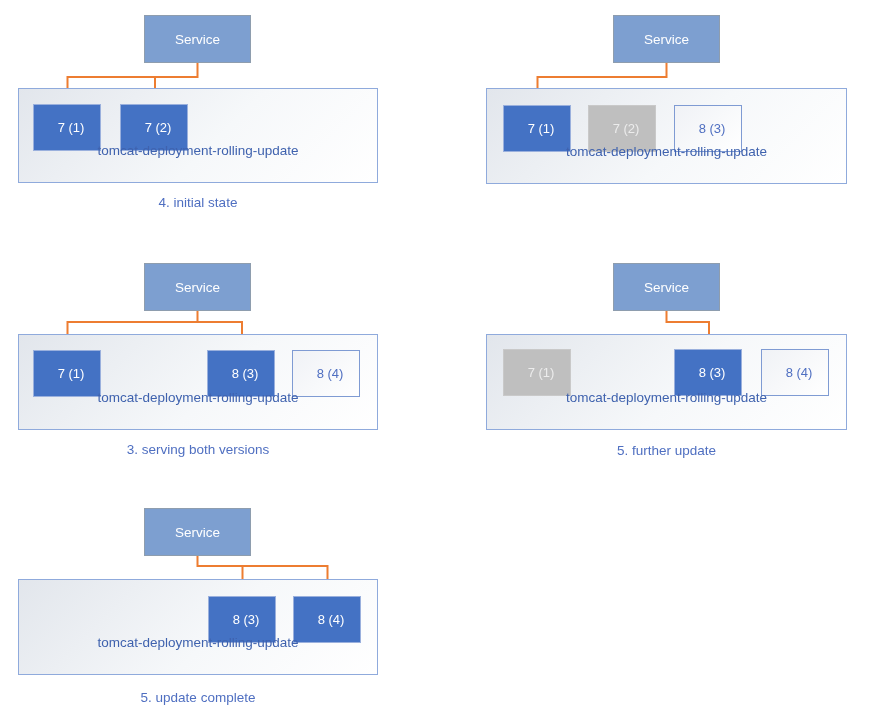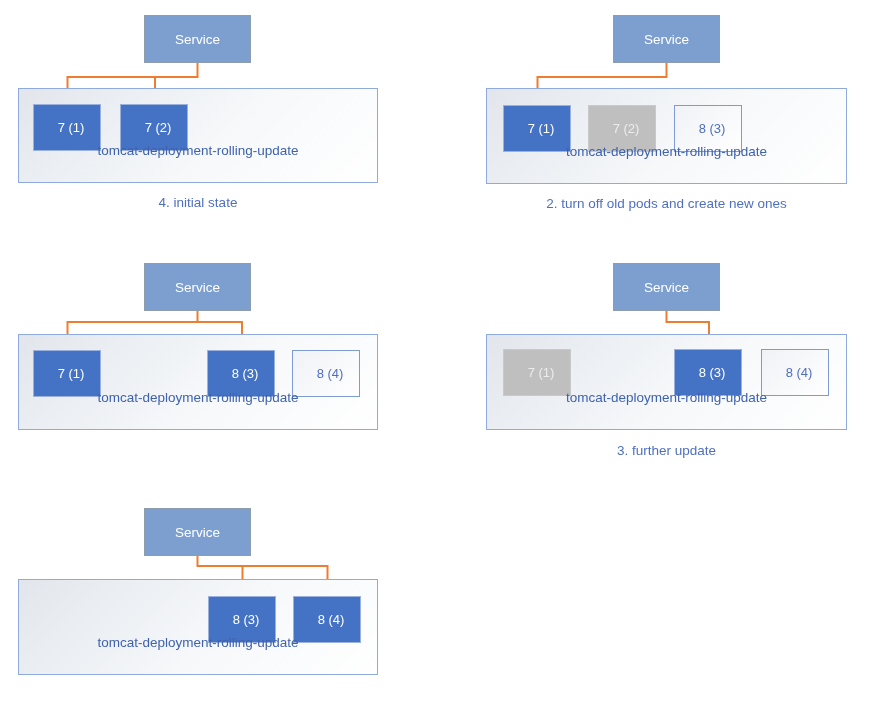--- a/index.html
+++ b/index.html
@@ -113,39 +113,40 @@
   </div>
   <div class="caption cap1">4. initial state</div>
 
   <div class="service svc2">Service</div>
   <div class="deployment dep2">
     <div class="pod pod--active">7 (1)</div>
     <div class="pod pod--terminated">7 (2)</div>
     <div class="pod pod--new">8 (3)</div>
     <div class="deployment-label">tomcat-deployment-rolling-update</div>
   </div>
-  <div class="caption cap2">2. turn off old pods and create new ones</div>
 
   <div class="service svc3">Service</div>
   <div class="deployment dep3">
     <div class="pod pod--active">7 (1)</div>
     <div class="pod pod--active">8 (3)</div>
     <div class="pod pod--new">8 (4)</div>
     <div class="deployment-label">tomcat-deployment-rolling-update</div>
   </div>
+  <div class="caption cap3">3. serving both versions</div>
 
   <div class="service svc4">Service</div>
   <div class="deployment dep4">
     <div class="pod pod--terminated">7 (1)</div>
     <div class="pod pod--active">8 (3)</div>
     <div class="pod pod--new">8 (4)</div>
     <div class="deployment-label">tomcat-deployment-rolling-update</div>
   </div>
-  <div class="caption cap4">3. further update</div>
+  <div class="caption cap4">5. further update</div>
 
   <div class="service svc5">Service</div>
   <div class="deployment dep5">
     <div class="pod pod--active">8 (3)</div>
     <div class="pod pod--active">8 (4)</div>
     <div class="deployment-label">tomcat-deployment-rolling-update</div>
   </div>
+  <div class="caption cap5">5. update complete</div>
 
 </div>
 
 </body></html>

